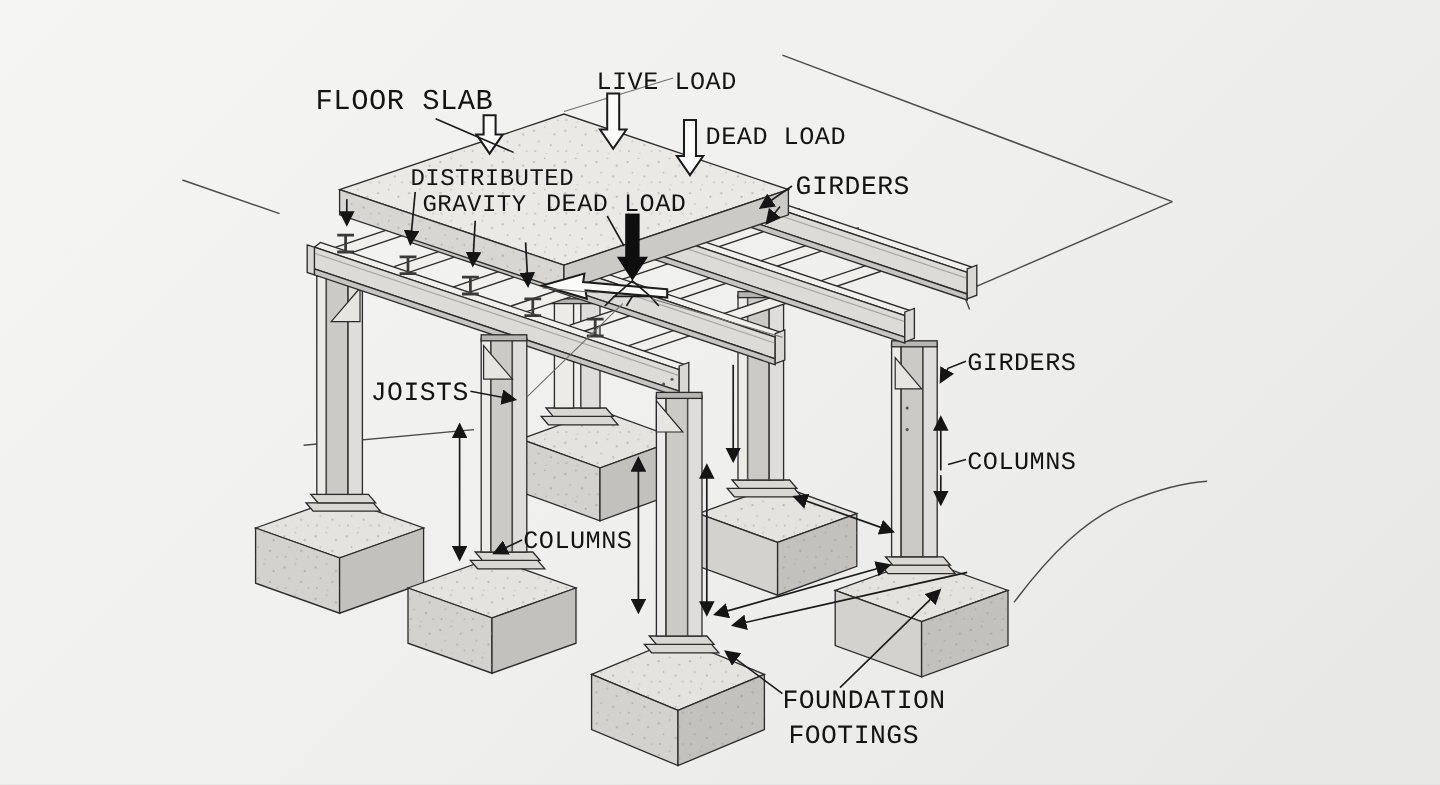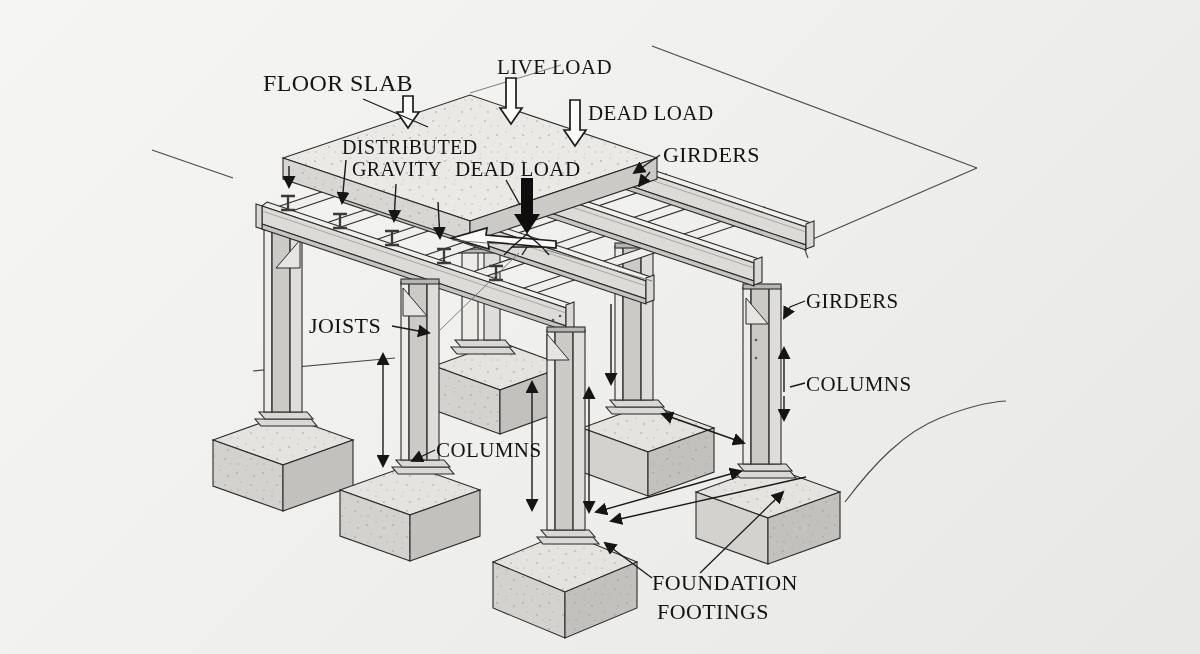--- a/index.html
+++ b/index.html
@@ -1,18 +1,18 @@
 <!DOCTYPE html>
 <html><head>
 <meta charset="utf-8">
 <style>
   html,body{margin:0;padding:0;background:#dcdcdc;}
   .stage{position:relative;width:1200px;height:654px;overflow:hidden;
          background:linear-gradient(135deg,#f5f5f4 0%,#f0f0ef 45%,#e7e7e6 100%);
-         font-family:Liberation Serif, serif;}
+         font-family:Liberation Mono, monospace;}
   svg{position:absolute;inset:0;}
   .o{stroke:#2b2b2b;stroke-width:1.1;}
   .s1{fill:#f0efec;} .s2{fill:#dcdbd8;} .s3{fill:#c6c5c2;}
   .cL{fill:#ecebe8;} .cG{fill:#cbcac7;} .cR{fill:#dedddb;} .cap{fill:#b7b6b3;}
   .pl{fill:#d9d8d5;}
   .fl{fill:#d3d2ce;} .fr{fill:#c2c1bd;}
   .spk{fill:url(#speck);stroke:none;}
   .ln{stroke:#1a1a1a;stroke-width:1.4;fill:none;}
   .ld{stroke:#1a1a1a;stroke-width:1.3;fill:none;}
   .thin{stroke:#6f6f6c;stroke-width:0.9;fill:none;}

